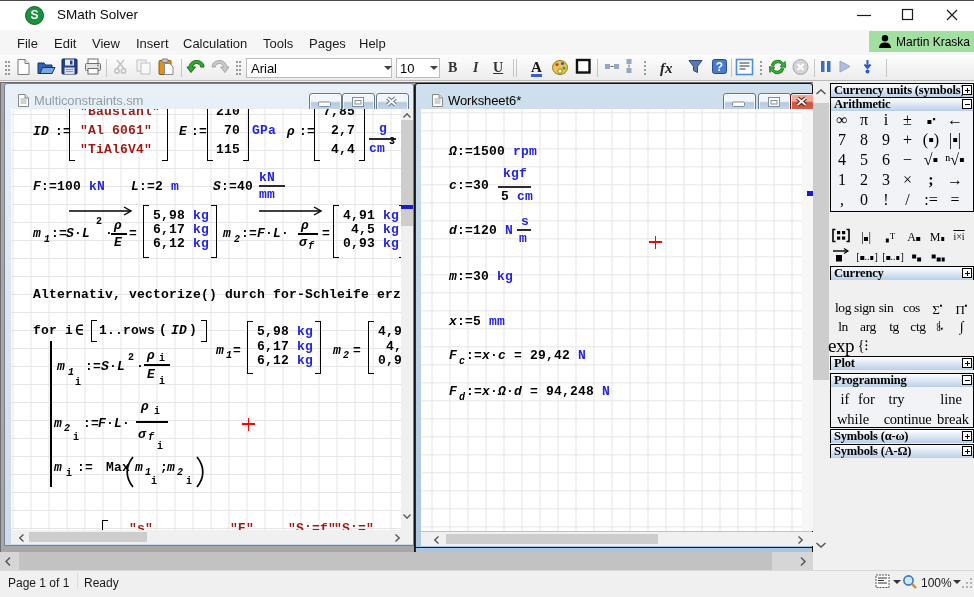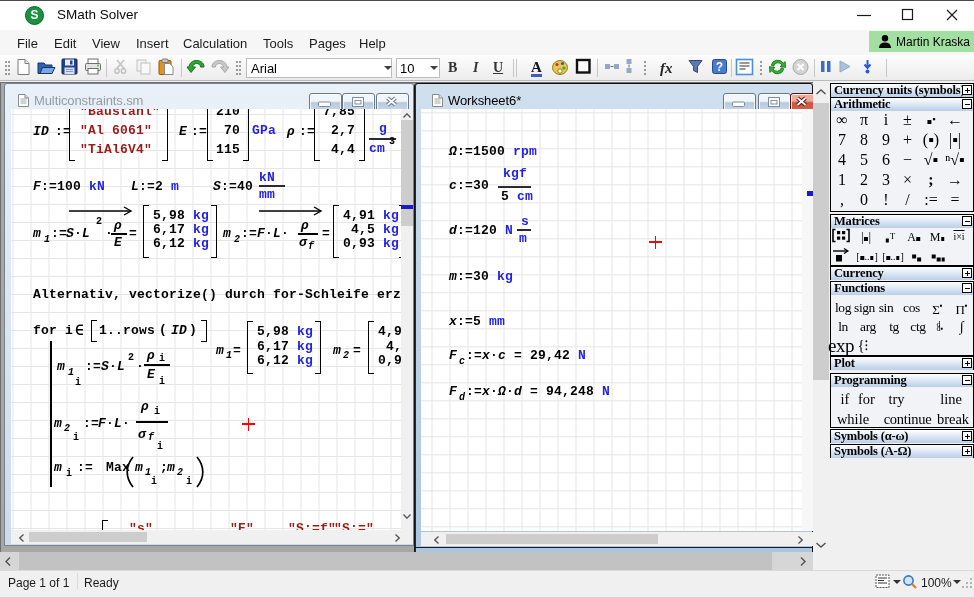--- a/index.html
+++ b/index.html
@@ -485,31 +485,23 @@
 </style>
 <div class="abs" id="sidebar">
  <div class="panel" style="top:1px;height:14px">
       <div class="phead">Currency units (symbols)</div>
       <div class="pbox plus"></div>
     </div>
  <div class="panel" style="top:15px;height:115px">
       <div class="phead">Arithmetic</div>
       <div class="pbox"></div>
     </div>
- <div class="panel" style="top:132px;height:52px">
-      <div class="phead">Matrices</div>
-      <div class="pbox"></div>
-    </div>
  <div class="panel" style="top:184px;height:14px">
       <div class="phead">Currency</div>
       <div class="pbox plus"></div>
-    </div>
- <div class="panel" style="top:199px;height:75px">
-      <div class="phead">Functions</div>
-      <div class="pbox"></div>
     </div>
  <div class="panel" style="top:274px;height:14px">
       <div class="phead">Plot</div>
       <div class="pbox plus"></div>
     </div>
  <div class="panel" style="top:291px;height:55px">
       <div class="phead">Programming</div>
       <div class="pbox"></div>
     </div>
  <div class="panel" style="top:347px;height:14px">

